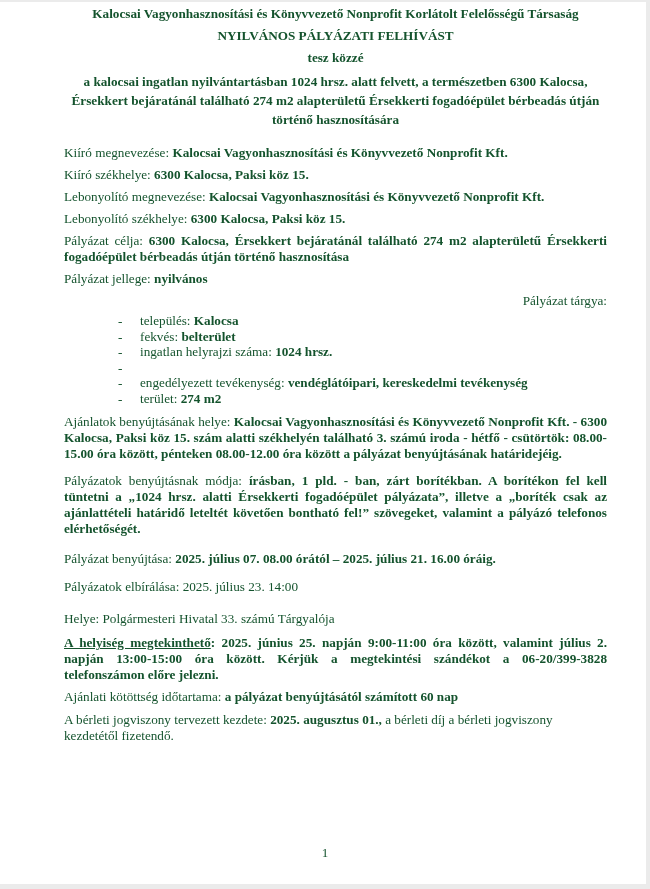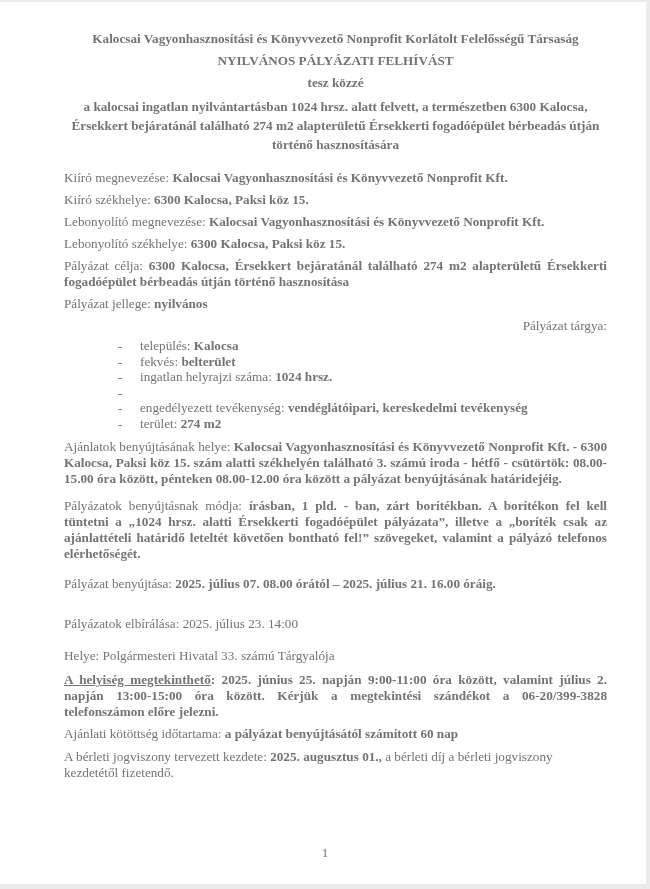--- a/index.html
+++ b/index.html
@@ -1,25 +1,25 @@
 <!DOCTYPE html>
 <html><head>
 <meta charset="utf-8">
 <style>
   html, body { margin: 0; padding: 0; background: #ffffff; }
   .page {
     position: relative;
     width: 650px;
     height: 889px;
     background: #ffffff;
-    color: #737373;
+    color: #14532d;
     font-family: "Liberation Serif", "DejaVu Serif", serif;
     font-size: 13.2px;
     box-sizing: border-box;
-    padding: 31px 43px 0 64px;
+    padding: 6px 43px 0 64px;
     overflow: hidden;
   }
   .edge { position: absolute; background: #ebebeb; }
   .edge-top    { top: 0; left: 0; right: 0; height: 2px; }
   .edge-right  { top: 0; right: 0; bottom: 0; width: 4px; }
   .edge-bottom { left: 0; right: 0; bottom: 0; height: 5px; }
 
   p { margin: 0 0 6px 0; line-height: 16px; }
   .b { font-weight: 700; }
   .u { text-decoration: underline; }
@@ -31,21 +31,21 @@
 
   .f { margin-bottom: 6px; }
   .targya { margin-bottom: 4px; text-align: right; }
 
   .bullets { margin: 0 0 8px 54px; }
   .bullet-row { display: flex; line-height: 15.5px; }
   .dash { width: 22px; flex: 0 0 22px; }
 
   .p-helye   { margin-bottom: 11px; }
   .p-modja   { margin-bottom: 14px; }
-  .p-benyujt { margin-bottom: 24px; }
+  .p-benyujt { margin-bottom: 12px; }
   .p-elbiral { margin-bottom: 16px; }
   .p-targyalo{ margin-bottom: 8px; }
   .p-megtek  { margin-bottom: 6px; }
   .p-palyazo { margin-bottom: 7px; }
   .p-kotott  { margin-bottom: 7px; }
   .p-kezdet  { margin-bottom: 0; }
 
   .pagenum {
     position: absolute;
     left: 0; right: 0;

